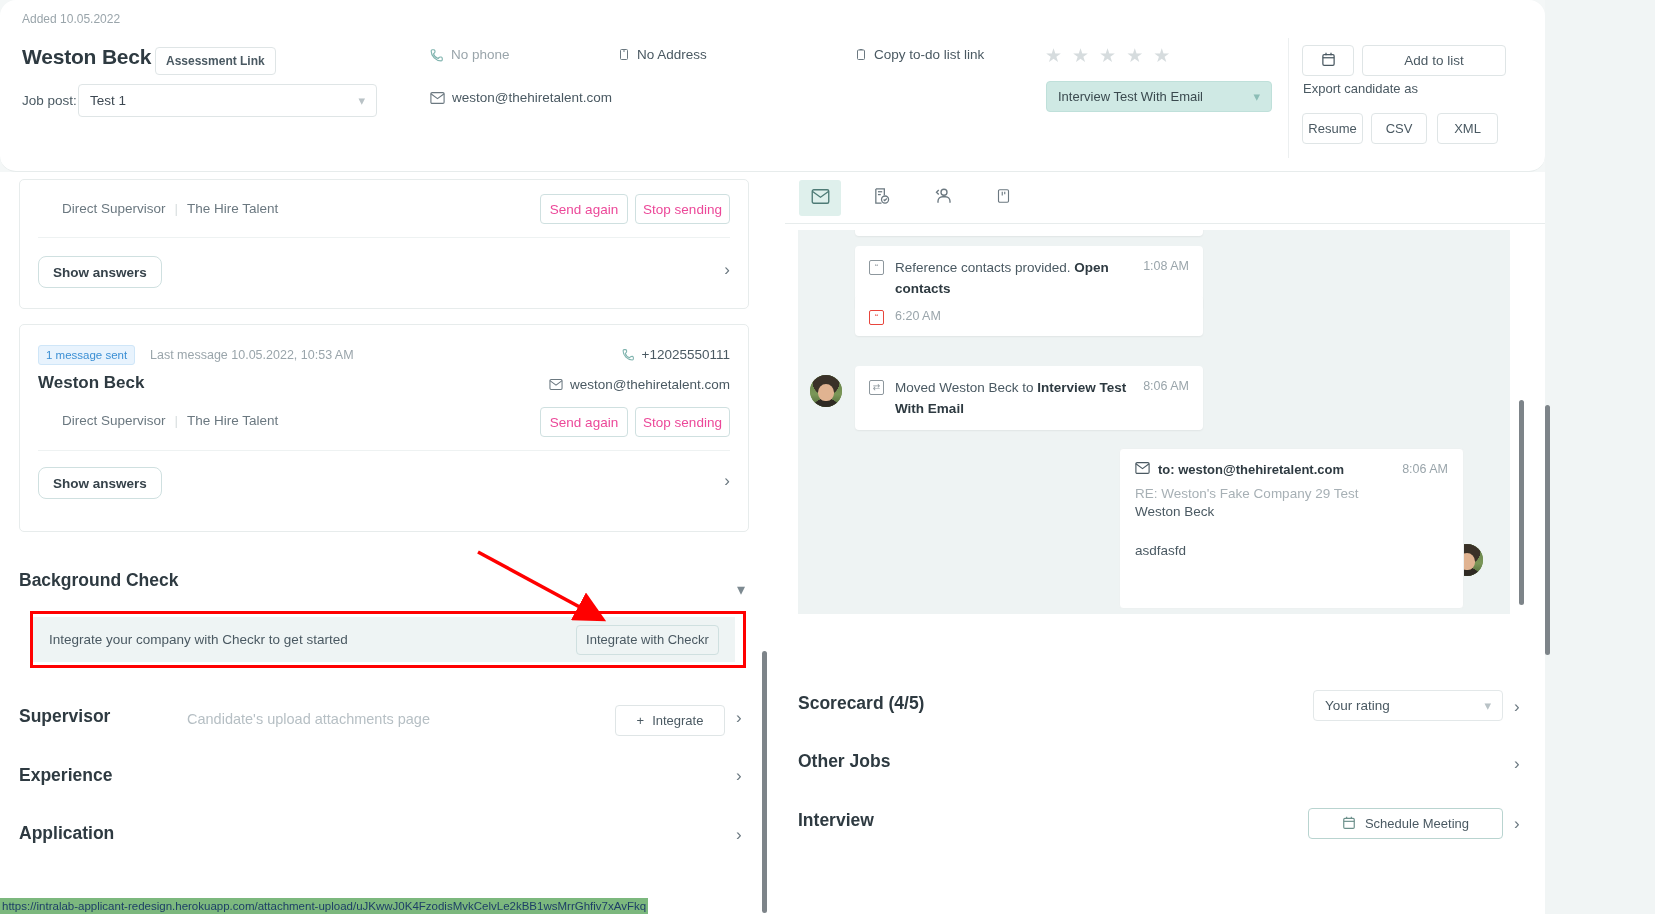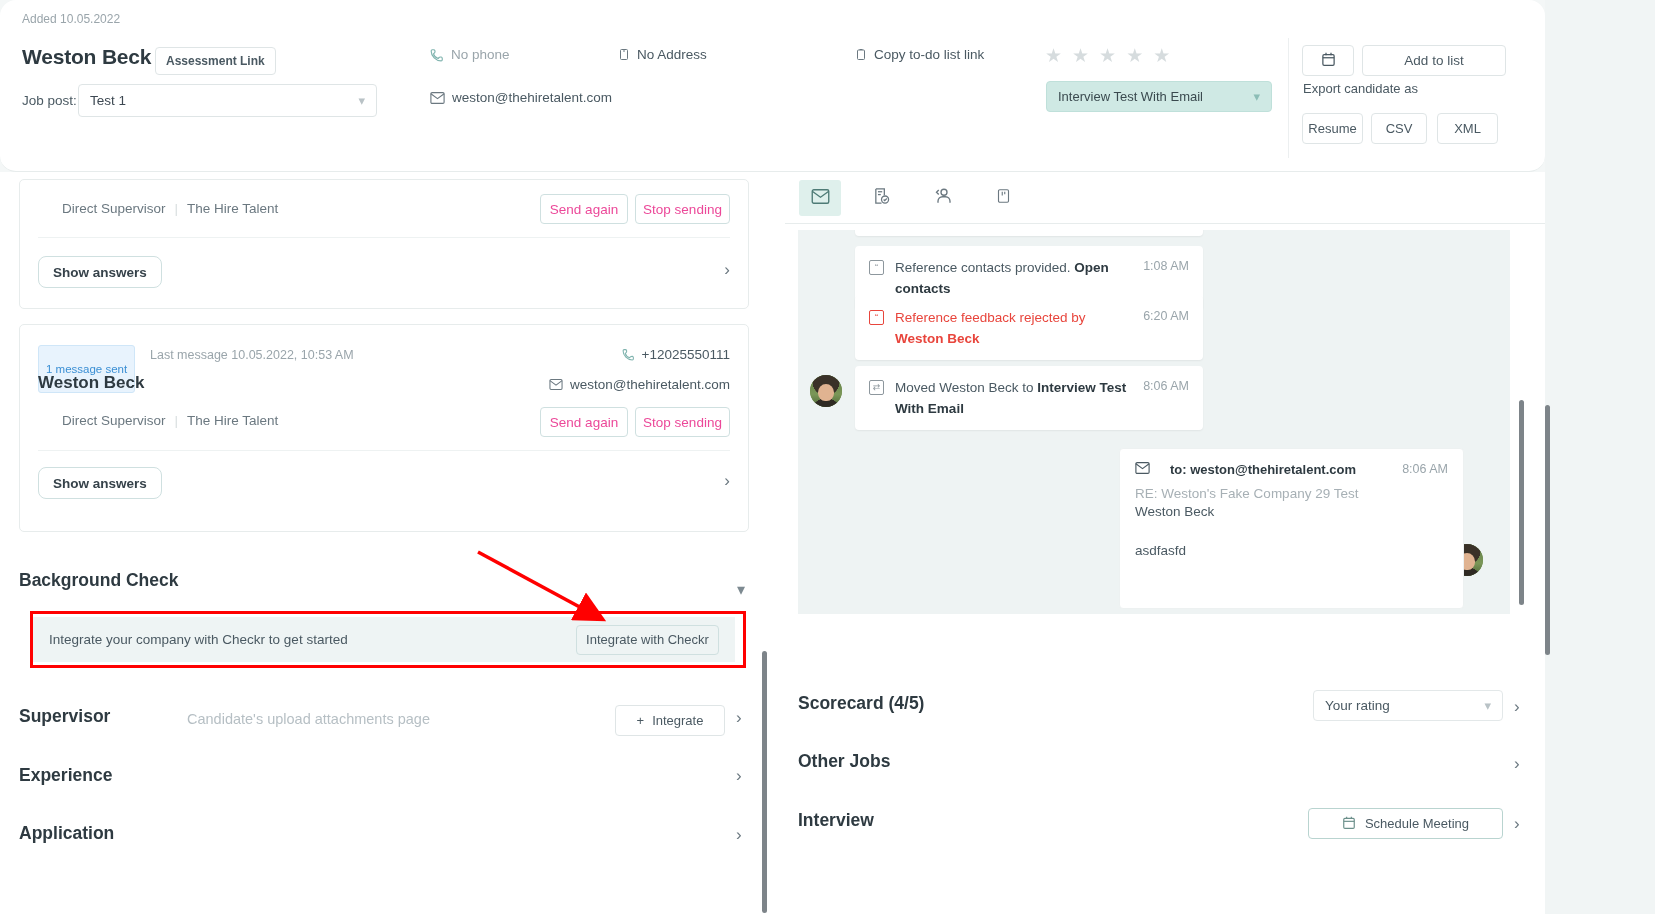--- a/index.html
+++ b/index.html
@@ -93,21 +93,21 @@
   .ref-card {
     position:absolute; left:19px; width: 730px;
     border:1px solid #e7ecec; border-radius:5px; background:#fff;
   }
   .ref-card.c1 { top: 7px; height: 130px; }
   .ref-card.c2 { top: 152px; height: 208px; }
 
   .rc-badge {
     position:absolute; left:18px; top:20px;
     background:#e8f3fd; color:#3b8fd4; border:1px solid #cfe6f8;
-    border-radius:3px; font-size:11.5px; padding:17px 7px;
+    border-radius:3px; font-size:11.5px; padding:3px 7px;
   }
   .rc-lastmsg { position:absolute; left:130px; top:23px; font-size:12.5px; color:#9aa5ab; }
   .rc-name { position:absolute; left:18px; top:48px; font-size:17px; font-weight:bold; color:#2e3a41; }
   .rc-rel { position:absolute; left:18px; font-size:13.5px; color:#6b7880;margin-left:24px; }
   .rc-rel .sep { color:#d7dddf; margin: 0 9px; }
   .rc-phone { position:absolute; right:18px; top:22px; font-size:13.5px; color:#4a5962; display:flex; gap:7px; align-items:center;}
   .rc-email { position:absolute; right:18px; top:52px; font-size:13.5px; color:#4a5962; display:flex; gap:7px; align-items:center;}
   .rc-btn {
     position:absolute; height:30px; border:1px solid #cfe0e0; border-radius:4px;
     background:#fff; color:#ec4899; font-size:13.5px;
@@ -189,21 +189,21 @@
             background: radial-gradient(circle at 50% 120%, #2f2a23 0 36%, rgba(0,0,0,0) 37%),
                         radial-gradient(circle at 50% 22%, #3a3128 0 45%, rgba(0,0,0,0) 46%),
                         linear-gradient(180deg,#5e7a43 0%, #7b9758 60%, #4d6637 100%); }
   .avatar .face { position:absolute; left:8px; top:9px; width:16px; height:17px;
             border-radius:50% 50% 45% 45%; background:#e0b391; }
 
   .emailcard {
     position:absolute; left:1119px; top:448px; width:345px; height:161px;
     background:#fff; border:1px solid #edf1f1; border-radius:4px; padding:13px 15px;
   }
-  .ec-to { font-size:13px; font-weight:bold; color:#2e3a41; display:flex; align-items:flex-start; gap:20px; }
+  .ec-to { font-size:13px; font-weight:bold; color:#2e3a41; display:flex; align-items:flex-start; gap:8px; }
   .ec-time { position:absolute; right:15px; top:13px; font-size:12.5px; color:#9aa5ab; }
   .ec-sub { font-size:13.5px; color:#a7b0b5; margin-top:9px; }
   .ec-from { font-size:13.5px; color:#4a5962; margin-top:3px; }
   .ec-body { font-size:13.5px; color:#4a5962; margin-top:24px; }
 
   .compose { position:absolute; left:813px; top:624px; display:flex; gap:13px; }
   .cbtn {
     height:32px; border-radius:4px; font-size:13.5px; font-weight:bold;
     display:flex; align-items:center; justify-content:center; gap:9px; cursor:pointer;
   }
@@ -442,23 +442,20 @@
       <div class="fcard" style="left:57px; top:16px; width:348px;">
         <span class="qicon">“</span>
         <span class="ftxt">
           <span>Reference contacts provided. </span><b>Open contacts</b>
         </span>
         <span class="ftime">1:08 AM</span>
       </div>
 
       <div class="fcard rejected" style="left:57px; top:66px; width:348px;">
         <span class="qicon red">“</span>
-        <span class="ftxt">
-          <span>Reference feedback rejected by </span><b>Weston Beck</b>
-        </span>
         <span class="ftime">6:20 AM</span>
       </div>
 
       <div class="fcard" style="left:57px; top:136px; width:348px;">
         <span class="qicon">⇄</span>
         <span class="ftxt">
           <span>Moved Weston Beck to </span><b>Interview Test With Email</b>
         </span>
         <span class="ftime">8:06 AM</span>
       </div>
@@ -535,13 +532,14 @@
   <div class="red-rect"></div>
   <svg class="red-arrow" width="150" height="85">
     <defs>
       <marker id="ah" markerWidth="9" markerHeight="9" refX="7" refY="4.5" orient="auto">
         <polygon points="0,0 9,4.5 0,9" fill="#ff0000"></polygon>
       </marker>
     </defs>
     <line x1="8" y1="7" x2="130" y2="73" stroke="#ff0000" stroke-width="3.5" marker-end="url(#ah)"></line>
   </svg>
 
+  <div class="statusbar">https://intralab-applicant-redesign.herokuapp.com/attachment-upload/uJKwwJ0K4FzodisMvkCelvLe2kBB1wsMrrGhfiv7xAvFkq</div>
 </div>
 
 </body></html>

